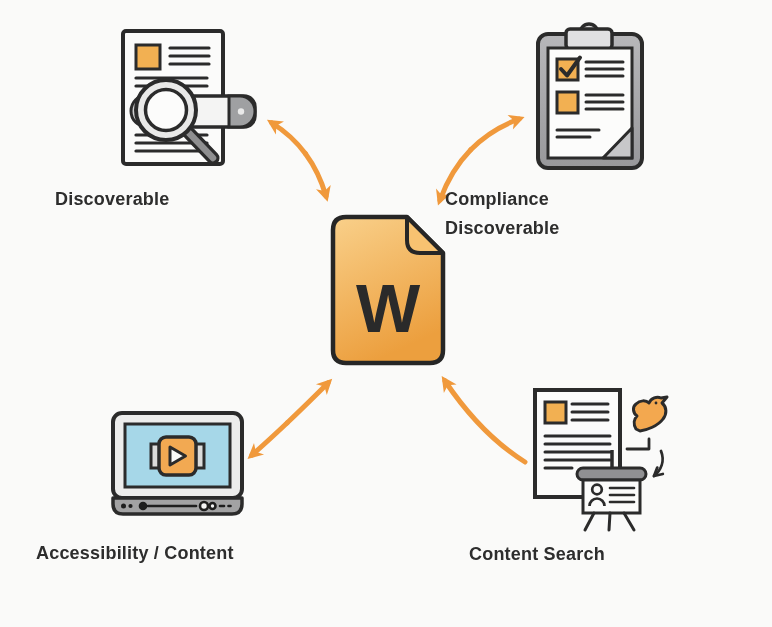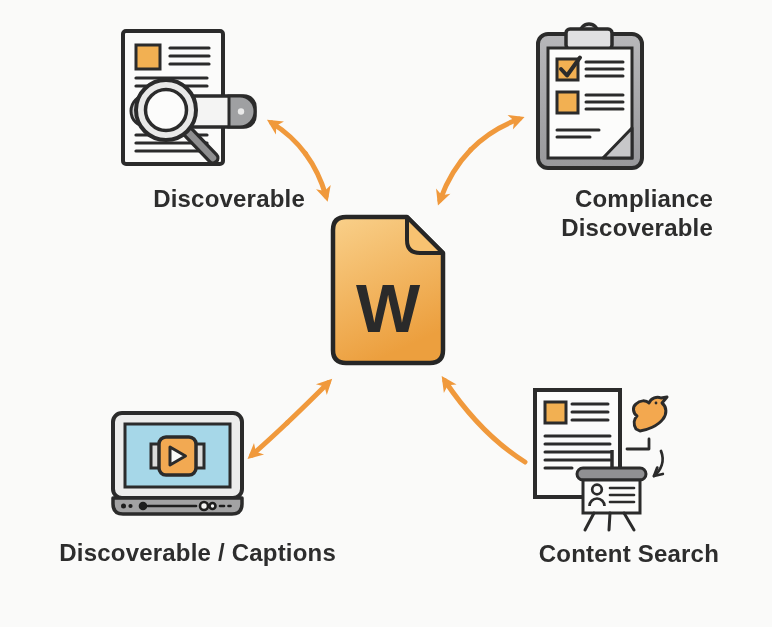--- a/index.html
+++ b/index.html
@@ -5,22 +5,22 @@
   html,body{margin:0;padding:0}
   body{
     width:772px;height:627px;
     background:#FAFAF9;
     font-family:"Liberation Sans",sans-serif;
     position:relative;overflow:hidden;
   }
   .canvas{position:absolute;left:0;top:0;width:772px;height:627px}
   .gfx{position:absolute;left:0;top:0}
   .label{
-    position:absolute;text-align:right;
-    color:#2D2D2D;font-size:24px;line-height:28.5px;
+    position:absolute;text-align:left;
+    color:#2D2D2D;font-size:18px;line-height:28.5px;
     font-weight:600;letter-spacing:.2px;
   }
 </style>
 </head>
 <body>
 
 <div class="canvas">
 
 <svg class="gfx" width="772" height="627" viewBox="0 0 772 627">
   <defs>
@@ -174,26 +174,26 @@
     <path d="M 346,217 L 407,217 L 443,253 L 443,350 Q 443,363 430,363 L 346,363 Q 333,363 333,350 L 333,230 Q 333,217 346,217 Z" fill="url(#centerGrad)" stroke="#262626" stroke-width="4.5" stroke-linejoin="round"></path>
     <path d="M 407,217 L 407,240 Q 407,253 420,253 L 443,253 Z" fill="#F7C271" stroke="#262626" stroke-width="4" stroke-linejoin="round"></path>
     <text x="388" y="332" text-anchor="middle" font-family="Liberation Sans, sans-serif" font-size="68" font-weight="bold" fill="#2A2A2A">W</text>
   </g>
 </svg>
 
 <div class="label" style="left:55px;top:185px;width:250px">
   <div>Discoverable</div>
 </div>
 
-<div class="label" style="left:463px;top:185px;width:250px">
+<div class="label" style="left:445px;top:185px;width:250px">
   <div>Compliance</div>
   <div>Discoverable</div>
 </div>
 
 <div class="label" style="left:36px;top:539px;width:300px">
-  <div>Discoverable / Captions</div>
+  <div>Accessibility / Content</div>
 </div>
 
 <div class="label" style="left:469px;top:540px;width:250px">
   <div>Content Search</div>
 </div>
 
 </div>
 
 </body></html>

